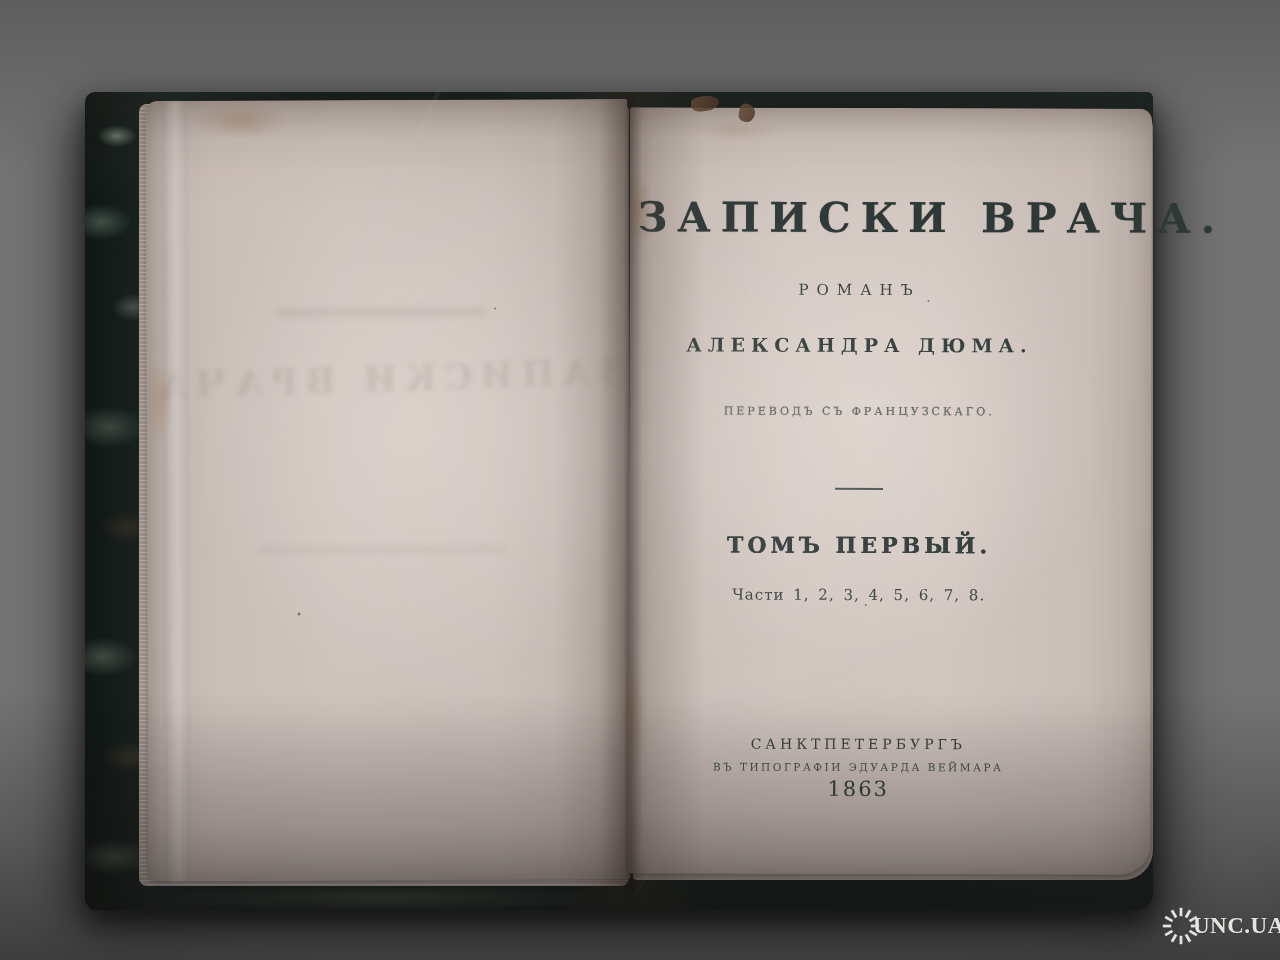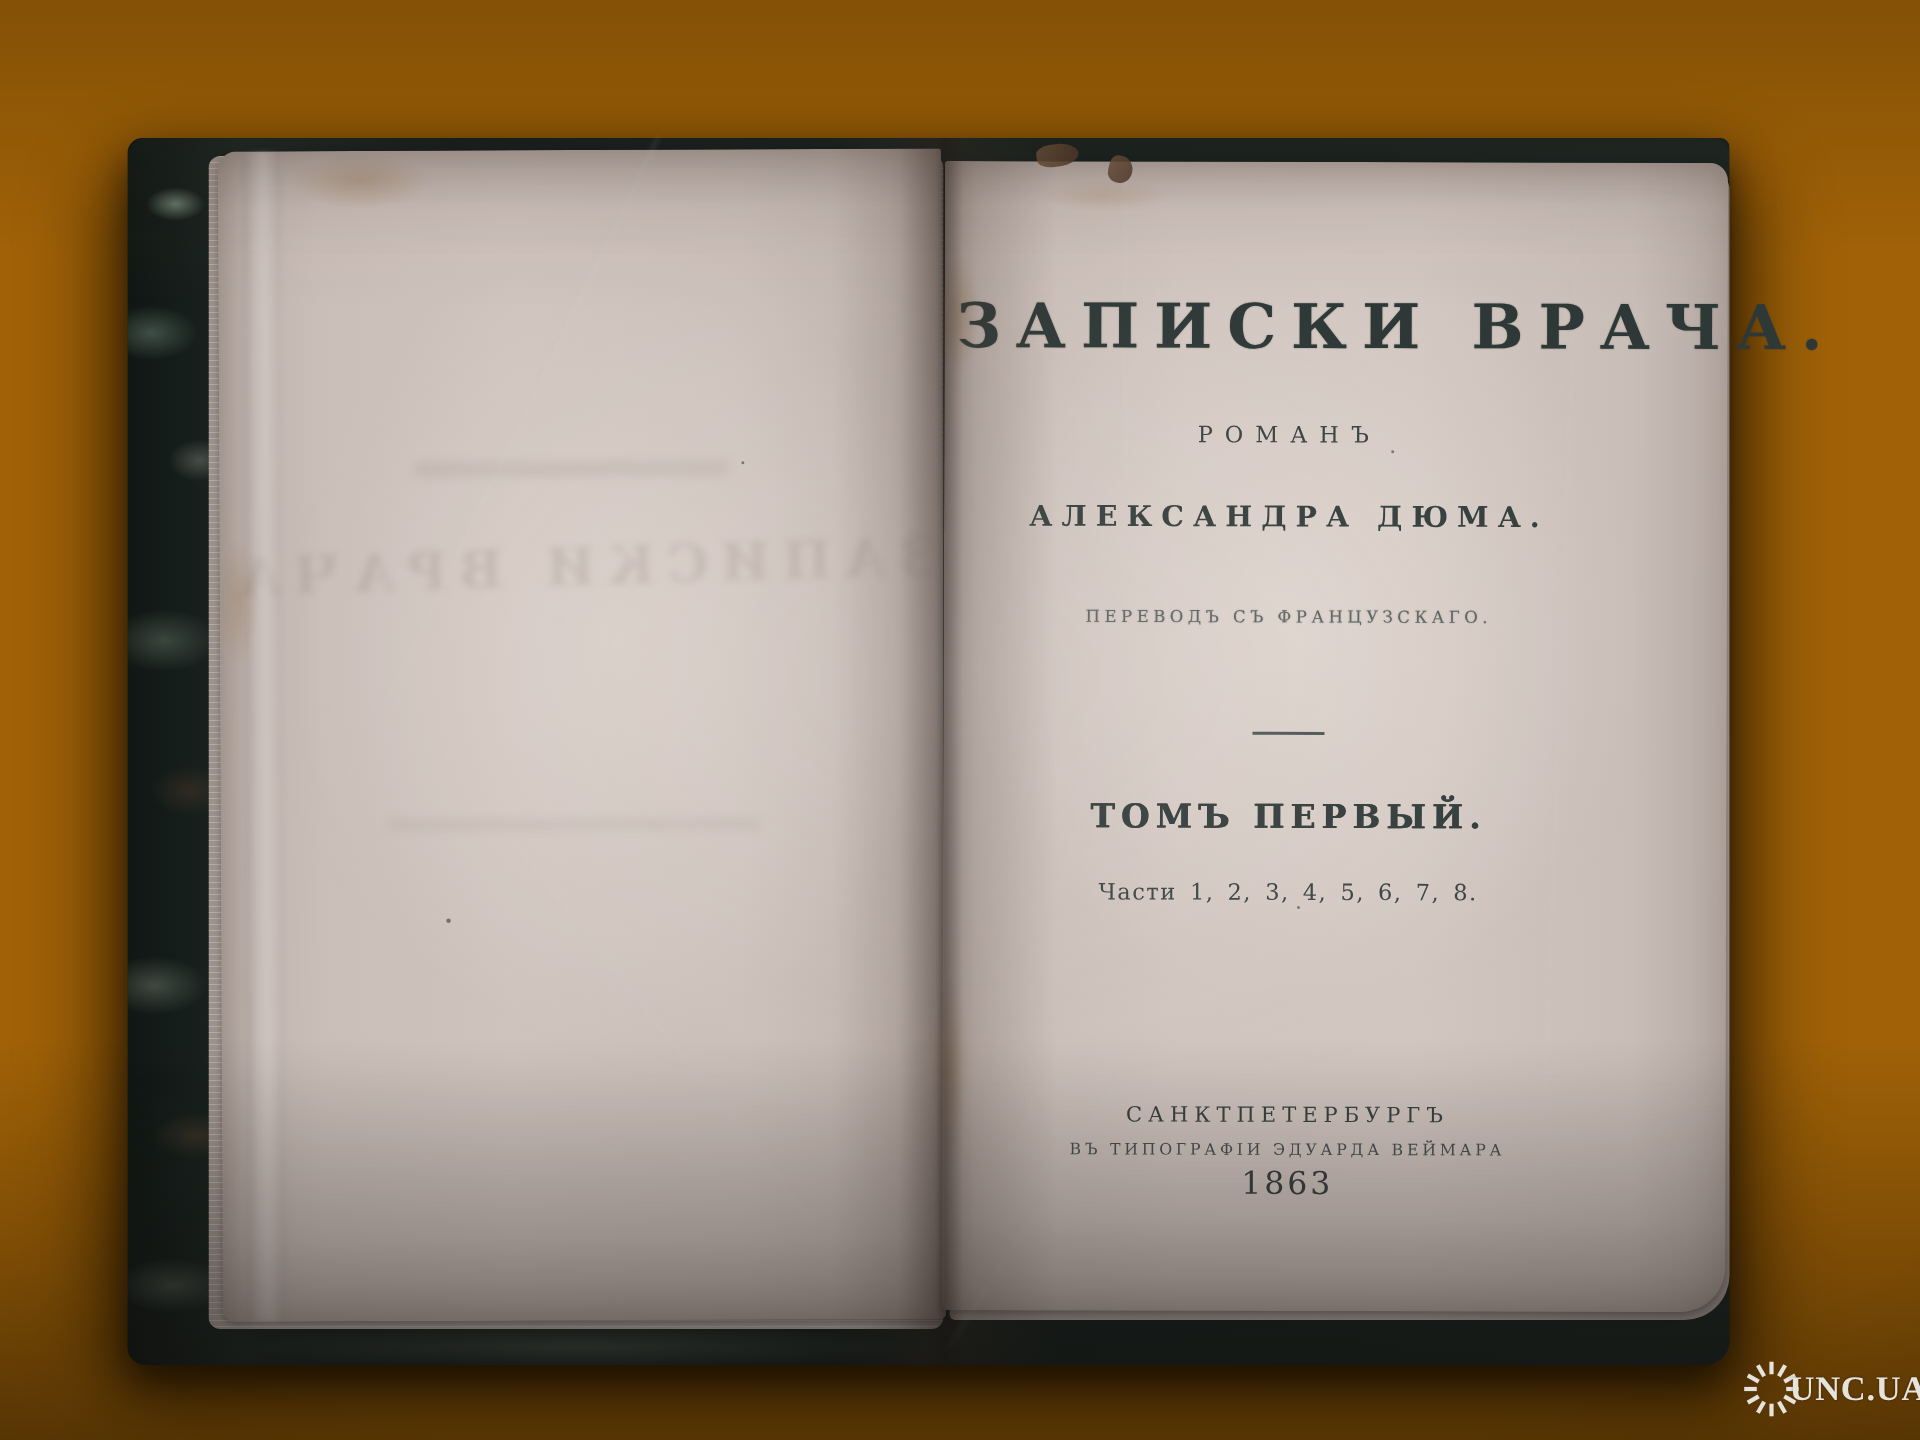--- a/index.html
+++ b/index.html
@@ -1,21 +1,21 @@
 <!DOCTYPE html>
 <html><head>
 <meta charset="utf-8">
 <style>
   html,body{margin:0;padding:0;}
   body{width:1280px;height:960px;overflow:hidden;background:#14181a;
        font-family:"DejaVu Serif","Liberation Serif",serif;}
 
   
   #scene{position:relative;width:1280px;height:960px;overflow:hidden;
-    background-color:#a16207;
+    background-color:#737373;
     background-image:
       radial-gradient(900px 480px at 78% 6%, rgba(168,178,176,.17), transparent 62%),
       radial-gradient(760px 420px at 96% 50%, rgba(120,132,130,.10), transparent 60%),
       radial-gradient(900px 560px at 2% 100%, rgba(0,0,0,.55), transparent 65%),
       repeating-linear-gradient(178.4deg, rgba(196,206,204,.085) 0 1px, transparent 1px 6px),
       repeating-linear-gradient(179.6deg, rgba(0,0,0,.28) 0 2px, transparent 2px 13px),
       repeating-linear-gradient(181deg, rgba(150,160,158,.05) 0 1px, transparent 1px 23px),
       linear-gradient(180deg,#282d2e 0%,#20２526 30%,#1b2021 60%,#111415 100%);
   }
   .vignette{position:absolute;inset:0;pointer-events:none;z-index:40;

